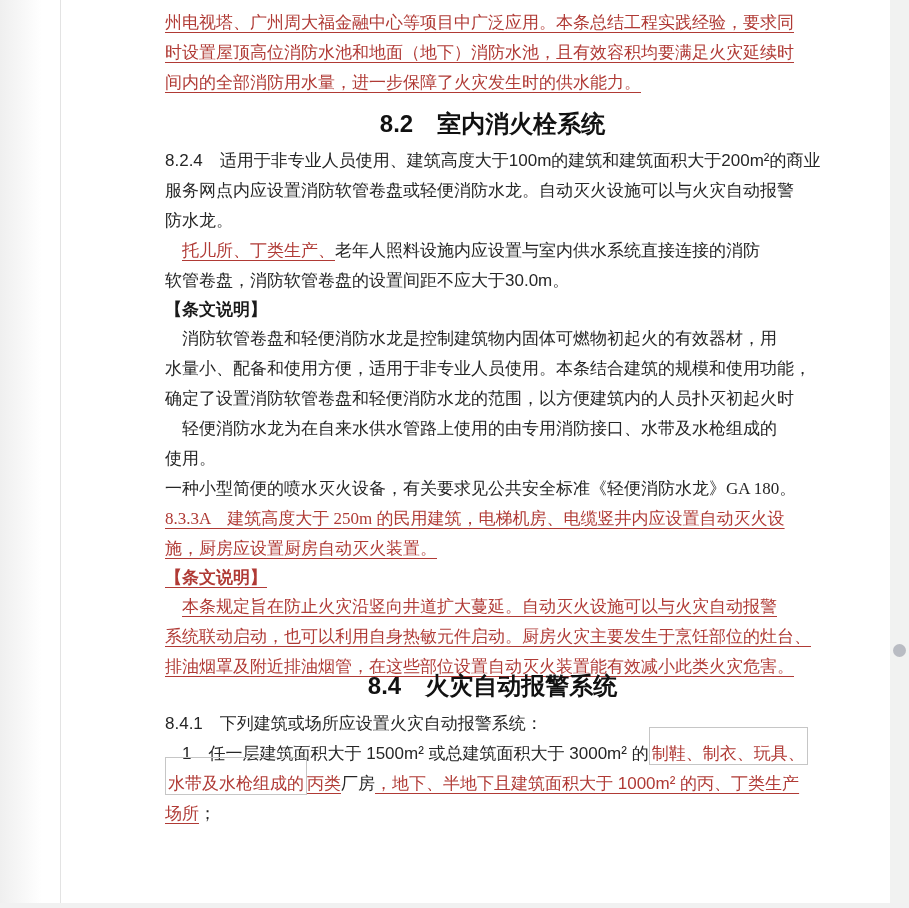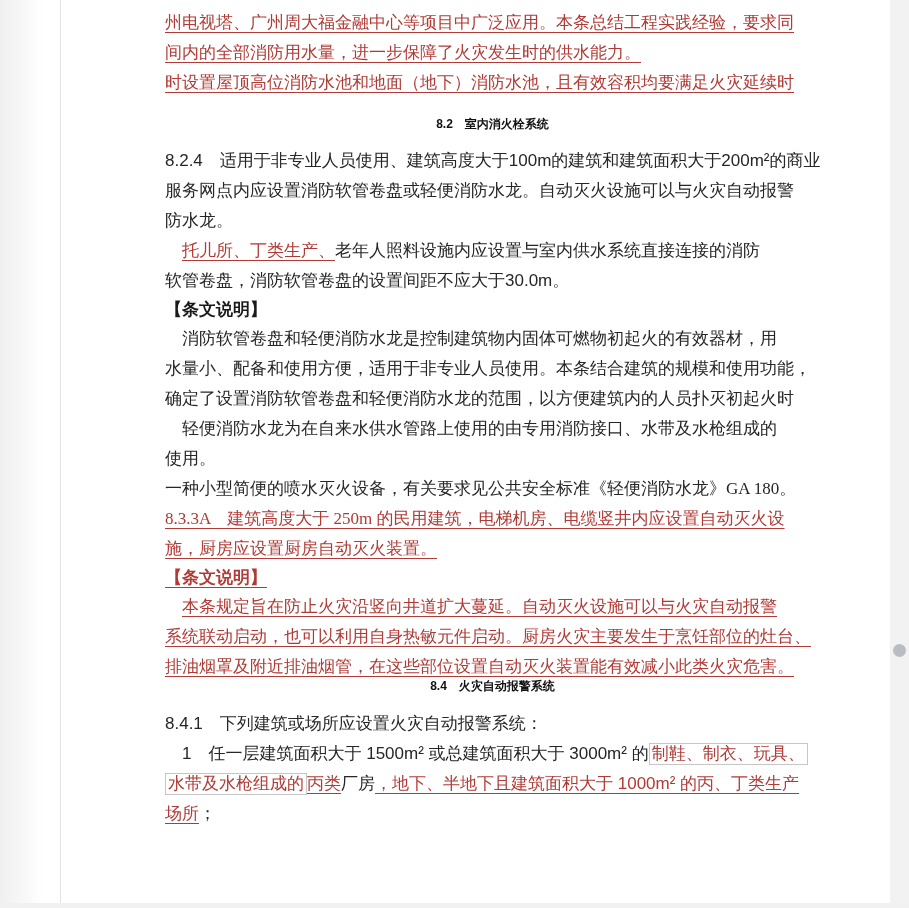--- a/index.html
+++ b/index.html
@@ -21,56 +21,56 @@
   .page{
     position:absolute;left:60px;top:0;width:830px;height:100%;
     background:#fff;border-left:1px solid var(--edge);box-sizing:border-box;
     padding:8px 70px 0 104px;
   }
   .ln{line-height:30px;font-size:17px;color:var(--text);white-space:nowrap;}
   .ind{text-indent:1em;}
   .sans{font-family:"Liberation Sans","DejaVu Sans",sans-serif;}
   .h{
     font-family:"Liberation Sans","DejaVu Sans",sans-serif;font-weight:bold;
-    font-size:12px;text-align:center;line-height:28px;margin:12px 0 8px;
+    font-size:24px;text-align:center;line-height:28px;margin:12px 0 8px;
     color:#111;white-space:nowrap;
   }
   .h.tight{margin:-10px 0 9px;}
   .label{
     font-family:"Liberation Sans","DejaVu Sans",sans-serif;font-weight:bold;
     line-height:28px;color:#1a1a1a;
   }
   span.k{color:inherit;}
   span.ru{
     color:var(--red);
     text-decoration:underline;
     text-underline-offset:4px;
     text-decoration-thickness:1px;
   }
   span.rb{
     color:var(--red);
     border:1px solid var(--boxb);
-    padding:0 2px 1px 2px;
+    padding:16px 2px 1px 2px;
   }
   .track{position:absolute;right:0;top:0;width:19px;height:100%;background:var(--track);}
   .thumb{
     position:absolute;right:3px;top:644px;width:13px;height:13px;
     border-radius:50%;background:var(--thumb);
   }
   .bottom-bar{position:absolute;left:0;right:0;bottom:0;height:5px;background:#f1f1f1;z-index:5;}
 </style>
 </head>
 <body>
 
 <div class="viewport">
   <div class="left-shade"></div>
   <div class="page">
       <div class="ln"><span class="ru">州电视塔、广州周大福金融中心等项目中广泛应用。本条总结工程实践经验，要求同</span></div>
+      <div class="ln"><span class="ru">时设置屋顶高位消防水池和地面（地下）消防水池，且有效容积均要满足火灾延续时</span></div>
       <div class="ln"><span class="ru">间内的全部消防用水量，进一步保障了火灾发生时的供水能力。</span></div>
-      <div class="ln"><span class="ru">时设置屋顶高位消防水池和地面（地下）消防水池，且有效容积均要满足火灾延续时</span></div>
       <div class="ln h"><span class="k">8.2　室内消火栓系统</span></div>
       <div class="ln sans"><span class="k">8.2.4　适用于非专业人员使用、建筑高度大于100m的建筑和建筑面积大于200m²的商业</span></div>
       <div class="ln sans"><span class="k">服务网点内应设置消防软管卷盘或轻便消防水龙。自动灭火设施可以与火灾自动报警</span></div>
       <div class="ln sans"><span class="k">防水龙。</span></div>
       <div class="ln sans ind"><span class="ru">托儿所、丁类生产、</span><span class="k">老年人照料设施内应设置与室内供水系统直接连接的消防</span></div>
       <div class="ln sans"><span class="k">软管卷盘，消防软管卷盘的设置间距不应大于30.0m。</span></div>
       <div class="ln label"><span class="k">【条文说明】</span></div>
       <div class="ln ind"><span class="k">消防软管卷盘和轻便消防水龙是控制建筑物内固体可燃物初起火的有效器材，用</span></div>
       <div class="ln"><span class="k">水量小、配备和使用方便，适用于非专业人员使用。本条结合建筑的规模和使用功能，</span></div>
       <div class="ln"><span class="k">确定了设置消防软管卷盘和轻便消防水龙的范围，以方便建筑内的人员扑灭初起火时</span></div>

